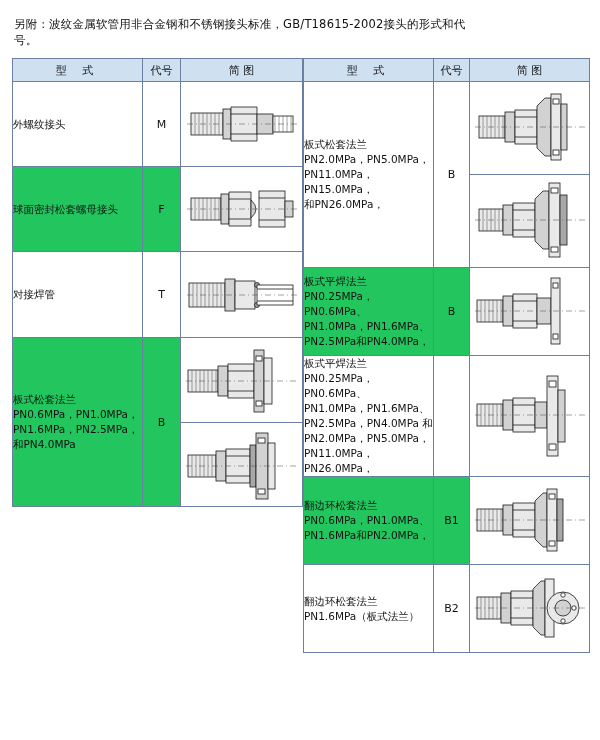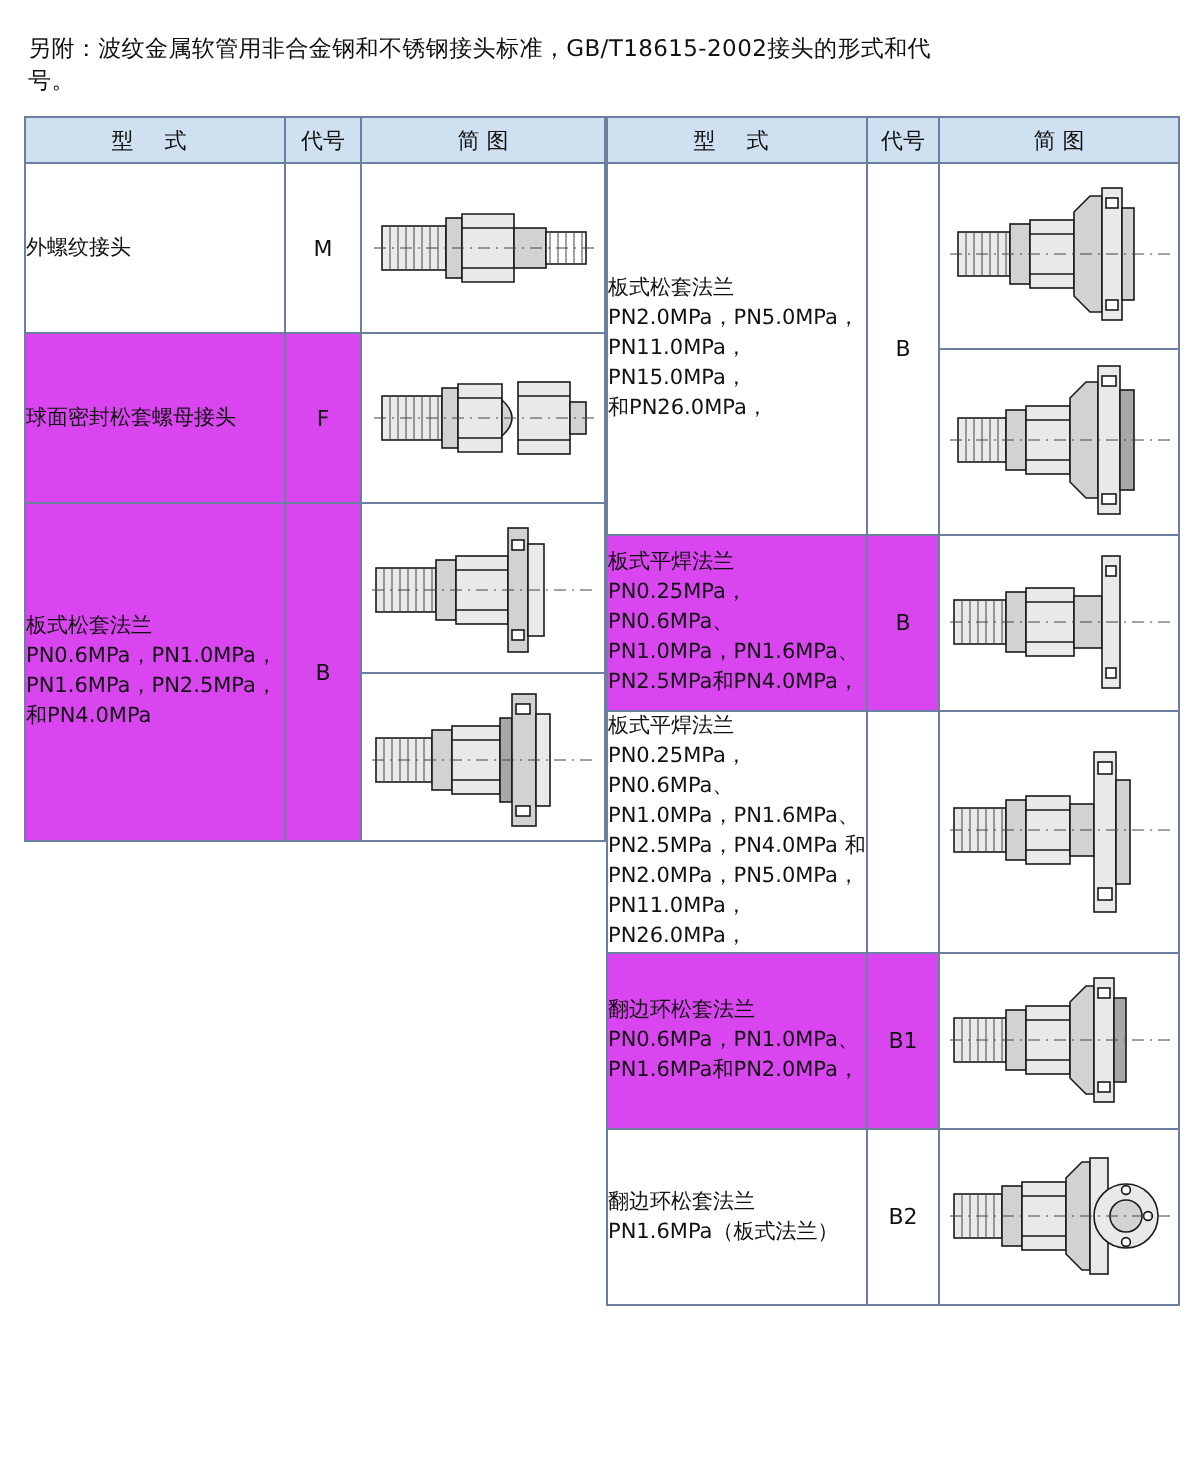--- a/index.html
+++ b/index.html
@@ -64,21 +64,21 @@
   .cell-code {
     text-align: center;
     font-size: 11px;
     color: #111;
   }
   .cell-fig {
     padding: 0;
     text-align: center;
     background: #fff;
   }
-  .yellow { background: #d946ef; }
+  .yellow { background: #22c55e; }
   .white { background: #ffffff; }
   .fig-wrap {
     display: flex;
     align-items: center;
     justify-content: center;
     width: 100%;
     height: 100%;
   }
   svg { display: block; }
   .ln { stroke: #1a1a1a; stroke-width: 0.8; fill: none; }
@@ -161,20 +161,42 @@
                 <path class="ln" d="M74 26 L100 26 M74 48 L100 48"></path>
                 <rect x="100" y="29" width="8" height="16" class="fill-md"></rect>
                 <path class="ln-thin" d="M2 37 L112 37" stroke-dasharray="6 3 1 3"></path>
               </svg>
             </div>
           </td>
         </tr>
 
 
 
+        <tr style="height:86px">
+          <td class="cell-type white">对接焊管</td>
+          <td class="cell-code white">T</td>
+          <td class="cell-fig white">
+            <div class="fig-wrap">
+              <svg width="114" height="72" viewBox="0 0 114 72">
+                <g>
+                  <rect x="4" y="24" width="36" height="24" class="fill-lt"></rect>
+                  <path class="ln-thin" d="M8 24 L8 48 M12 24 L12 48 M16 24 L16 48 M20 24 L20 48 M24 24 L24 48 M28 24 L28 48 M32 24 L32 48 M36 24 L36 48"></path>
+                </g>
+                <rect x="40" y="20" width="10" height="32" class="fill-md"></rect>
+                <rect x="50" y="22" width="20" height="28" class="fill-lt"></rect>
+
+                <circle cx="72" cy="26" r="2.5" class="fill-dk"></circle>
+                <circle cx="72" cy="46" r="2.5" class="fill-dk"></circle>
+                <rect x="72" y="26" width="36" height="20" class="fill-w"></rect>
+                <path class="ln" d="M72 30 L108 30 M72 42 L108 42"></path>
+                <path class="ln-thin" d="M2 36 L112 36" stroke-dasharray="6 3 1 3"></path>
+              </svg>
+            </div>
+          </td>
+        </tr>
 
         <tr style="height:168px">
           <td class="cell-type yellow" style="white-space:pre-line">板式松套法兰
 PN0.6MPa，PN1.0MPa，
 PN1.6MPa，PN2.5MPa，
 和PN4.0MPa</td>
           <td class="cell-code yellow">B</td>
           <td class="cell-fig white" style="padding:0">
             <div style="height:84px;border-bottom:1px solid #6b7fa3;display:flex;align-items:center;justify-content:center">
               <svg width="116" height="80" viewBox="0 0 116 80">

